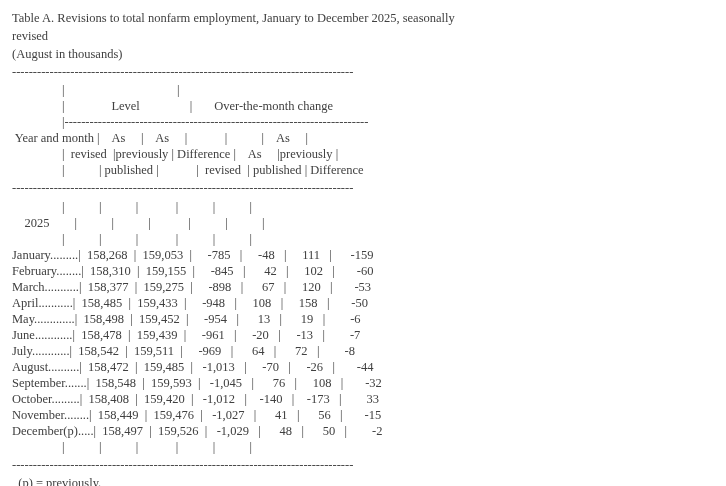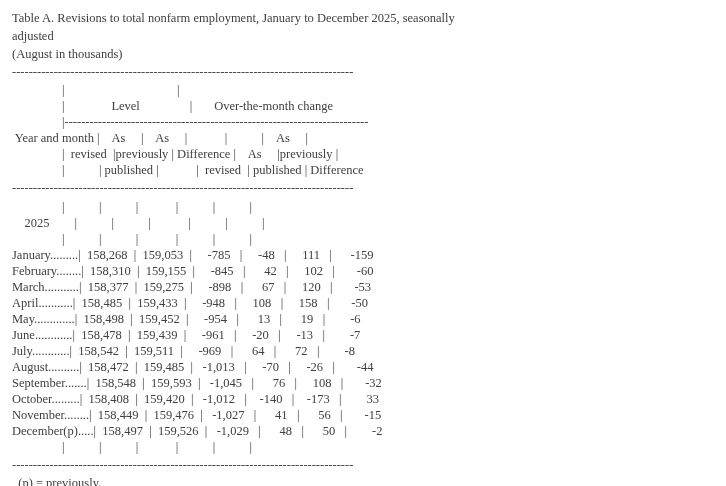--- a/index.html
+++ b/index.html
@@ -32,21 +32,21 @@
   .title-block {
     margin: 0 0 0 0;
   }
 </style>
 </head>
 <body>
 
 <div class="page">
 
   <pre class="doc title-block">Table A. Revisions to total nonfarm employment, January to December 2025, seasonally</pre>
-  <pre class="doc">adjusted</pre>
+  <pre class="doc">revised</pre>
   <pre class="doc">(August in thousands)</pre>
 
   <pre class="doc">----------------------------------------------------------------------------------</pre>
 
   <pre class="doc" id="header-block">                |                                    |                                    
                 |               Level                |       Over-the-month change        
                 |-------------------------------------------------------------------------
  Year and month |    As     |    As     |            |           |    As     |            
                 |  revised  |previously | Difference |    As     |previously |            
                 |           | published |            |  revised  | published | Difference </pre>

